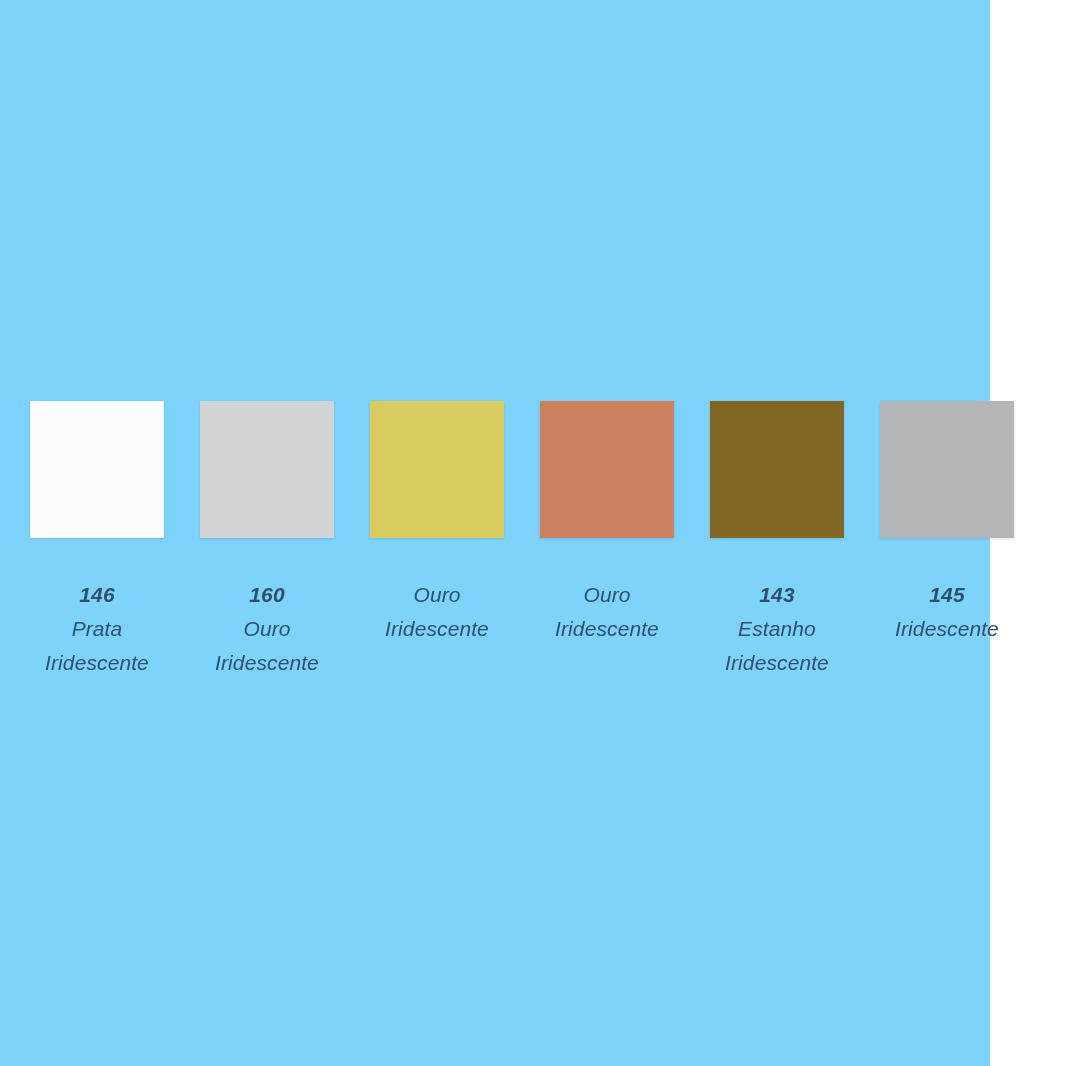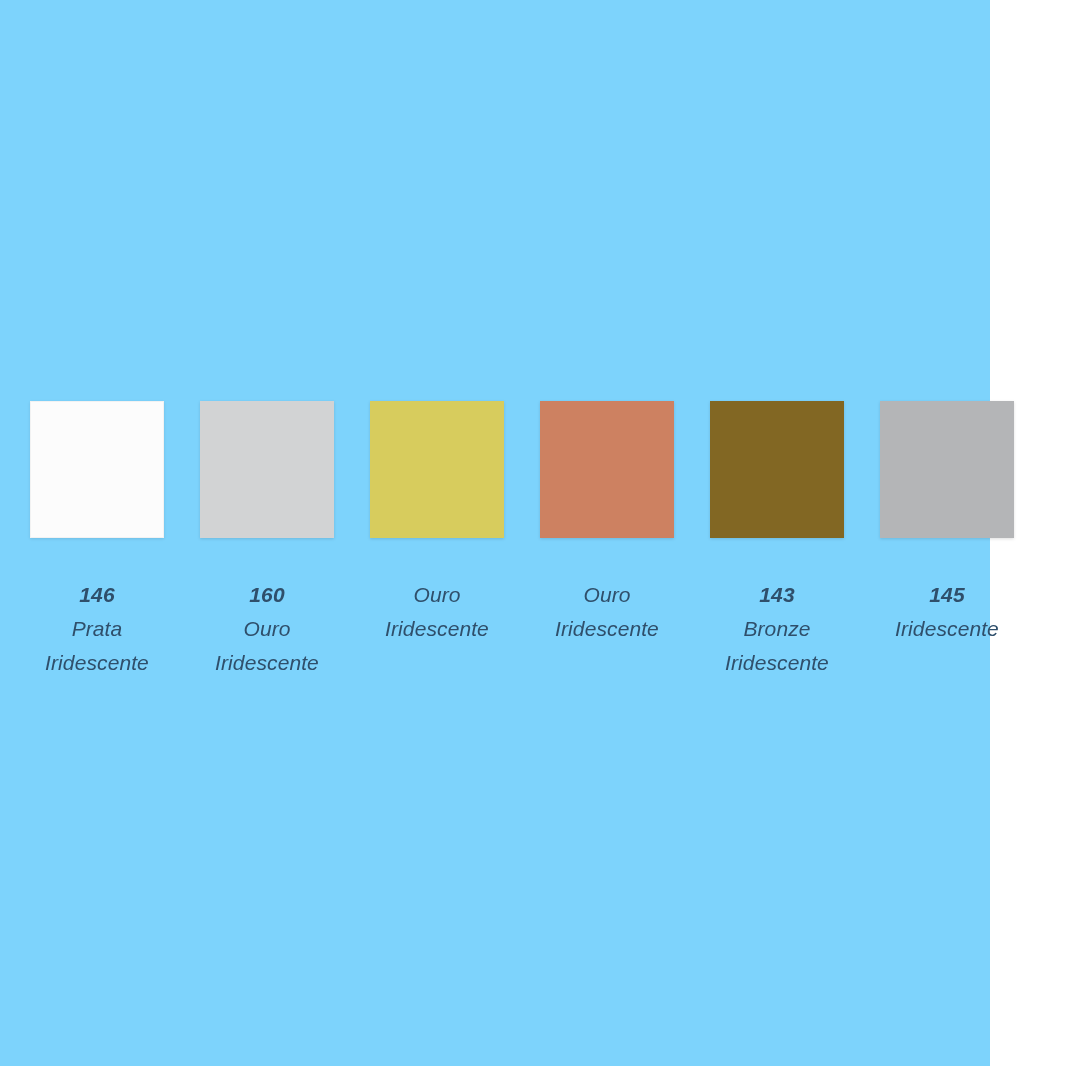--- a/index.html
+++ b/index.html
@@ -118,21 +118,21 @@
         <div class="swatch-chip" style="background: rgb(205, 129, 97);"></div>
         <div class="swatch-caption">
           <span class="swatch-name">Ouro</span>
           <span class="swatch-finish">Iridescente</span>
         </div>
       </div>
       <div class="swatch-cell">
         <div class="swatch-chip" style="background: rgb(130, 103, 35);"></div>
         <div class="swatch-caption">
           <span class="swatch-code">143</span>
-          <span class="swatch-name">Bronze</span>
+          <span class="swatch-name">Estanho</span>
           <span class="swatch-finish">Iridescente</span>
         </div>
       </div>
       <div class="swatch-cell">
         <div class="swatch-chip" style="background: rgb(180, 181, 183);"></div>
         <div class="swatch-caption">
           <span class="swatch-code">145</span>
           <span class="swatch-finish">Iridescente</span>
         </div>
       </div>

